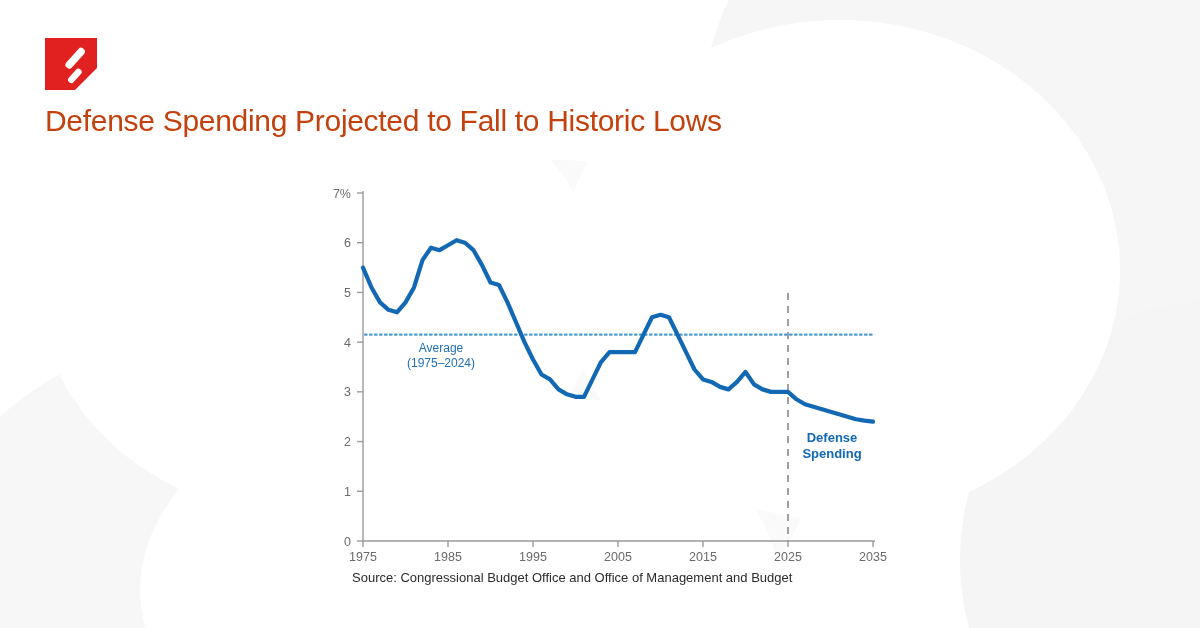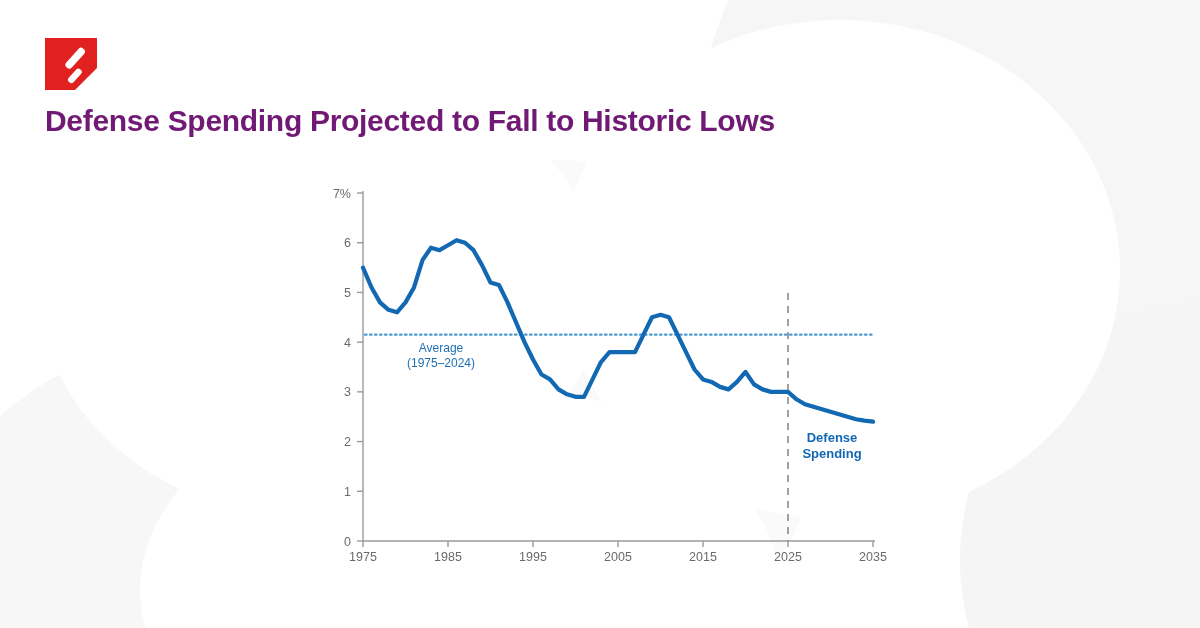--- a/index.html
+++ b/index.html
@@ -51,23 +51,23 @@
     width: 52px;
     height: 52px;
   }
 
   
   #headline {
     position: absolute;
     left: 45px;
     top: 104px;
     font-size: 30px;
-    font-weight: bold;
+    font-weight: normal;
     letter-spacing: -0.3px;
-    color: #701a75;
+    color: #c2410c;
     white-space: nowrap;
   }
 
   
   #chart-wrap {
     position: absolute;
     left: 0;
     top: 0;
     width: 1200px;
     height: 628px;
@@ -173,14 +173,15 @@
         </g>
       <g id="g-annot">
           <text x="441" y="352" text-anchor="middle" class="annot-blue">Average</text>
           <text x="441" y="367" text-anchor="middle" class="annot-blue">(1975–2024)</text>
           <text x="832" y="442" text-anchor="middle" class="annot-blue-bold">Defense</text>
           <text x="832" y="458" text-anchor="middle" class="annot-blue-bold">Spending</text>
         </g>
     </svg>
   </div>
 
+  <div id="source-note">Source: Congressional Budget Office and Office of Management and Budget</div>
 
 </div>
 
 </body></html>

